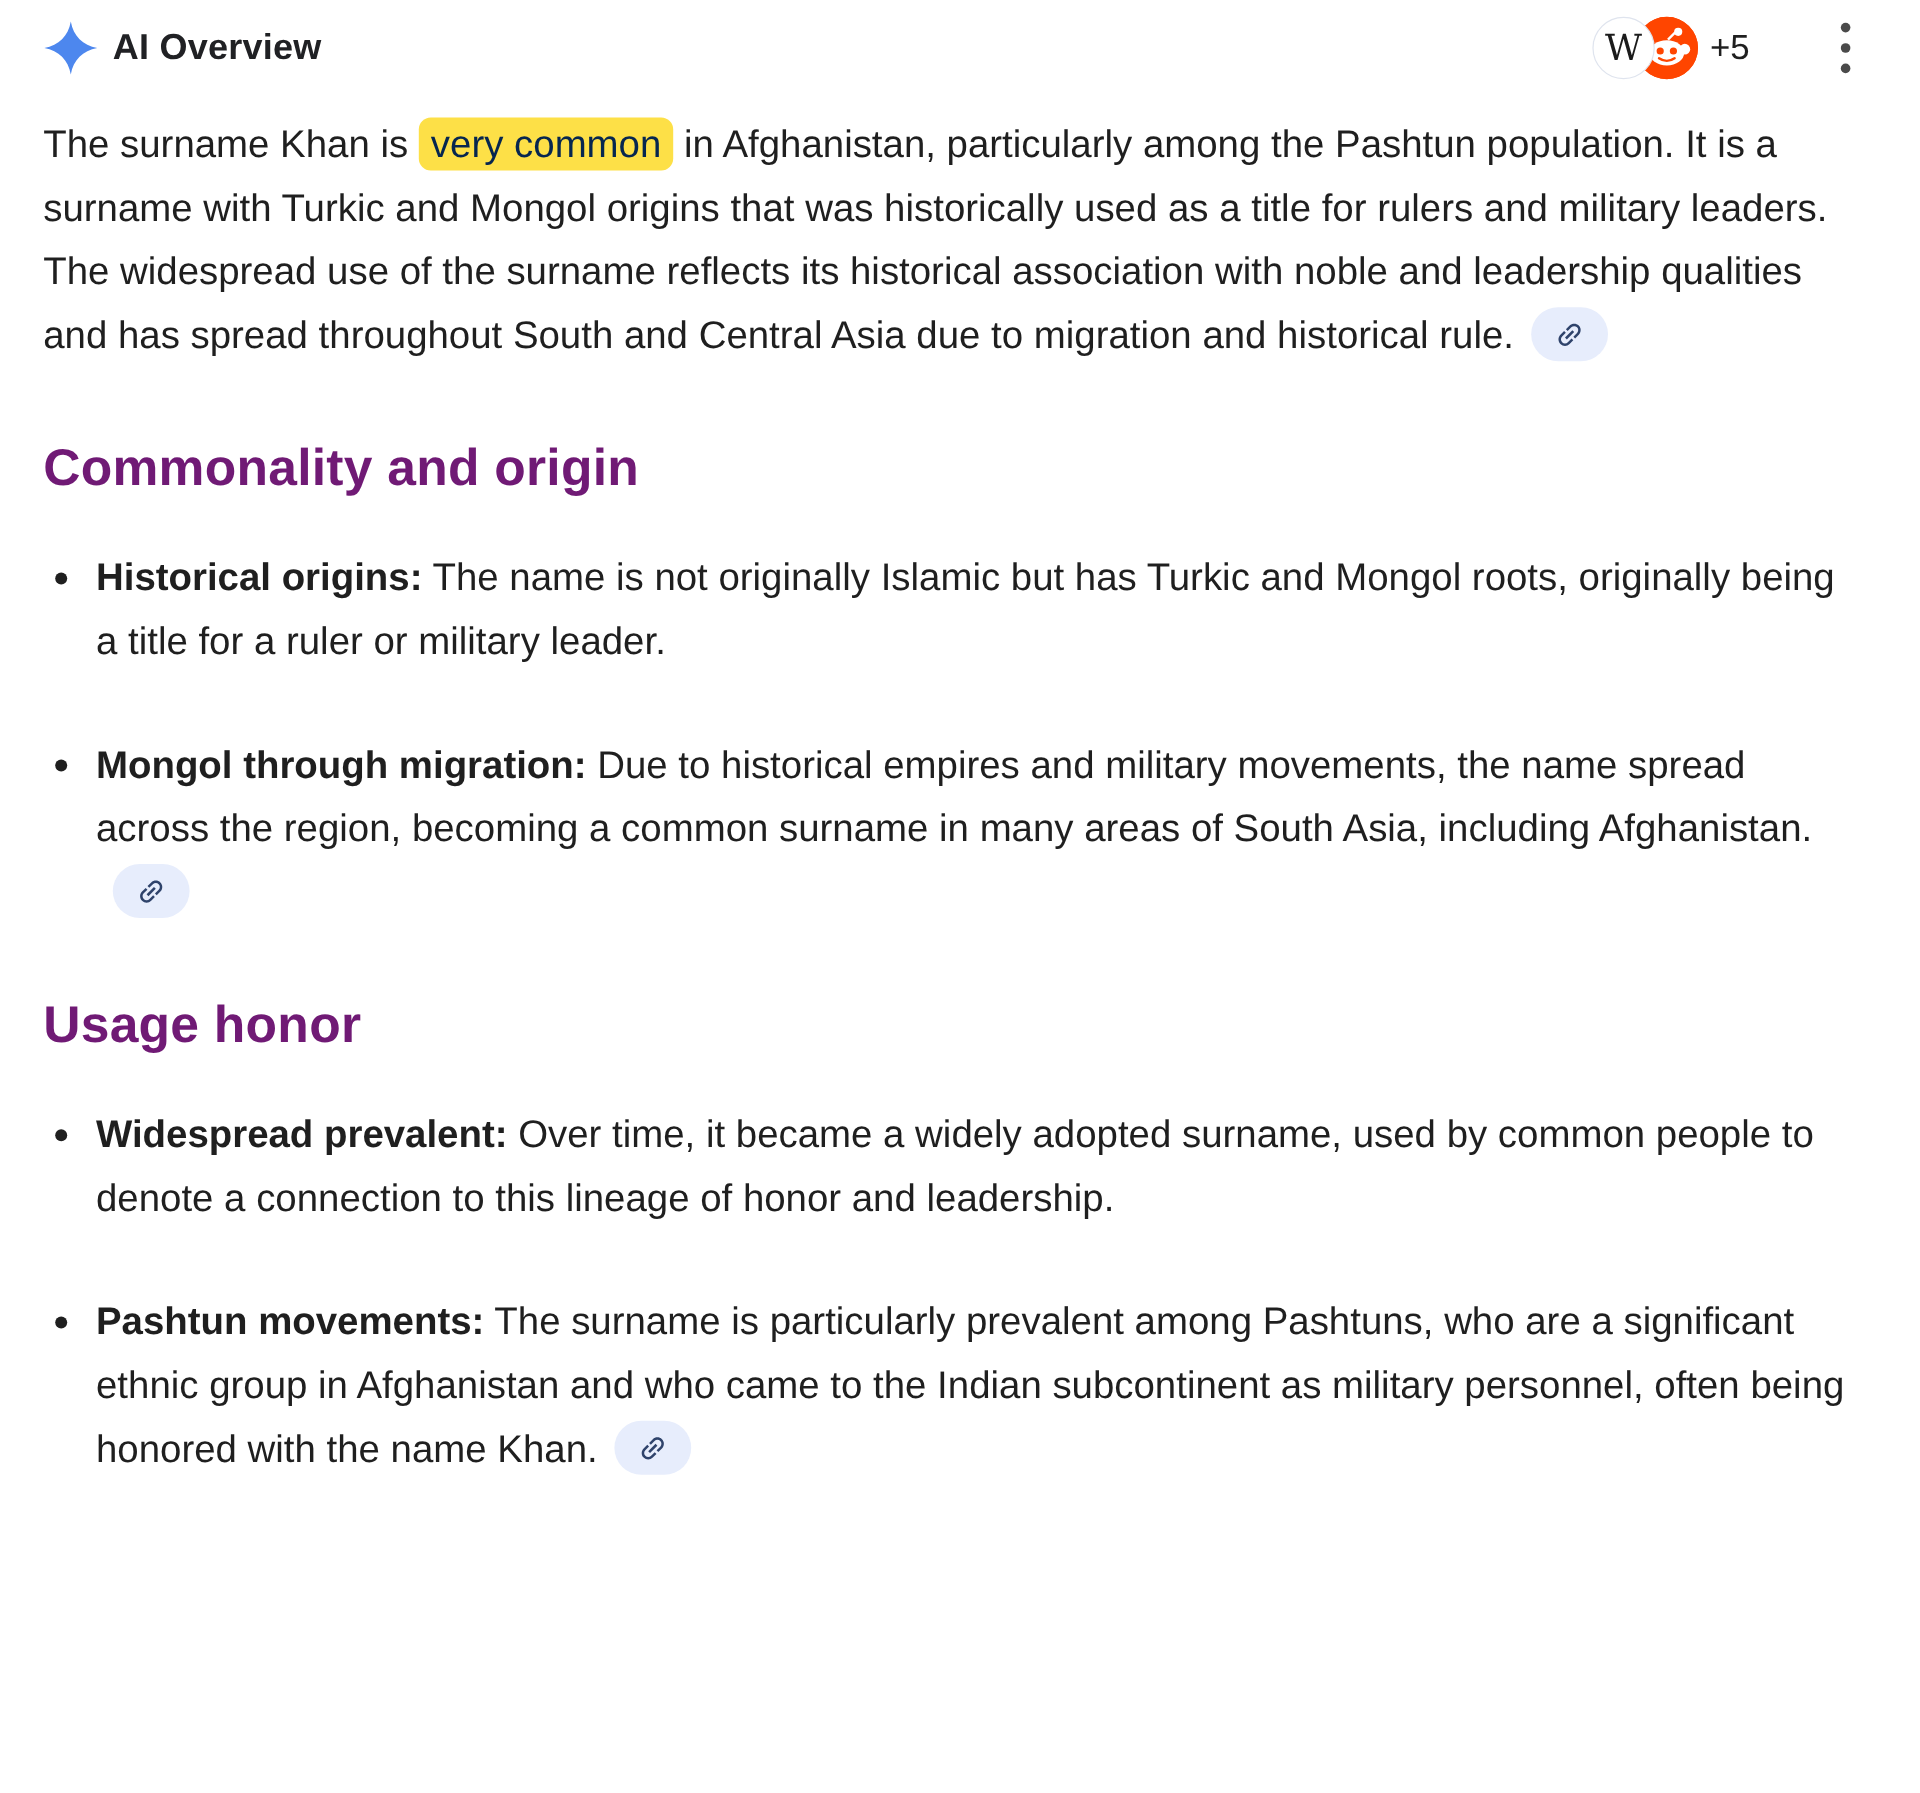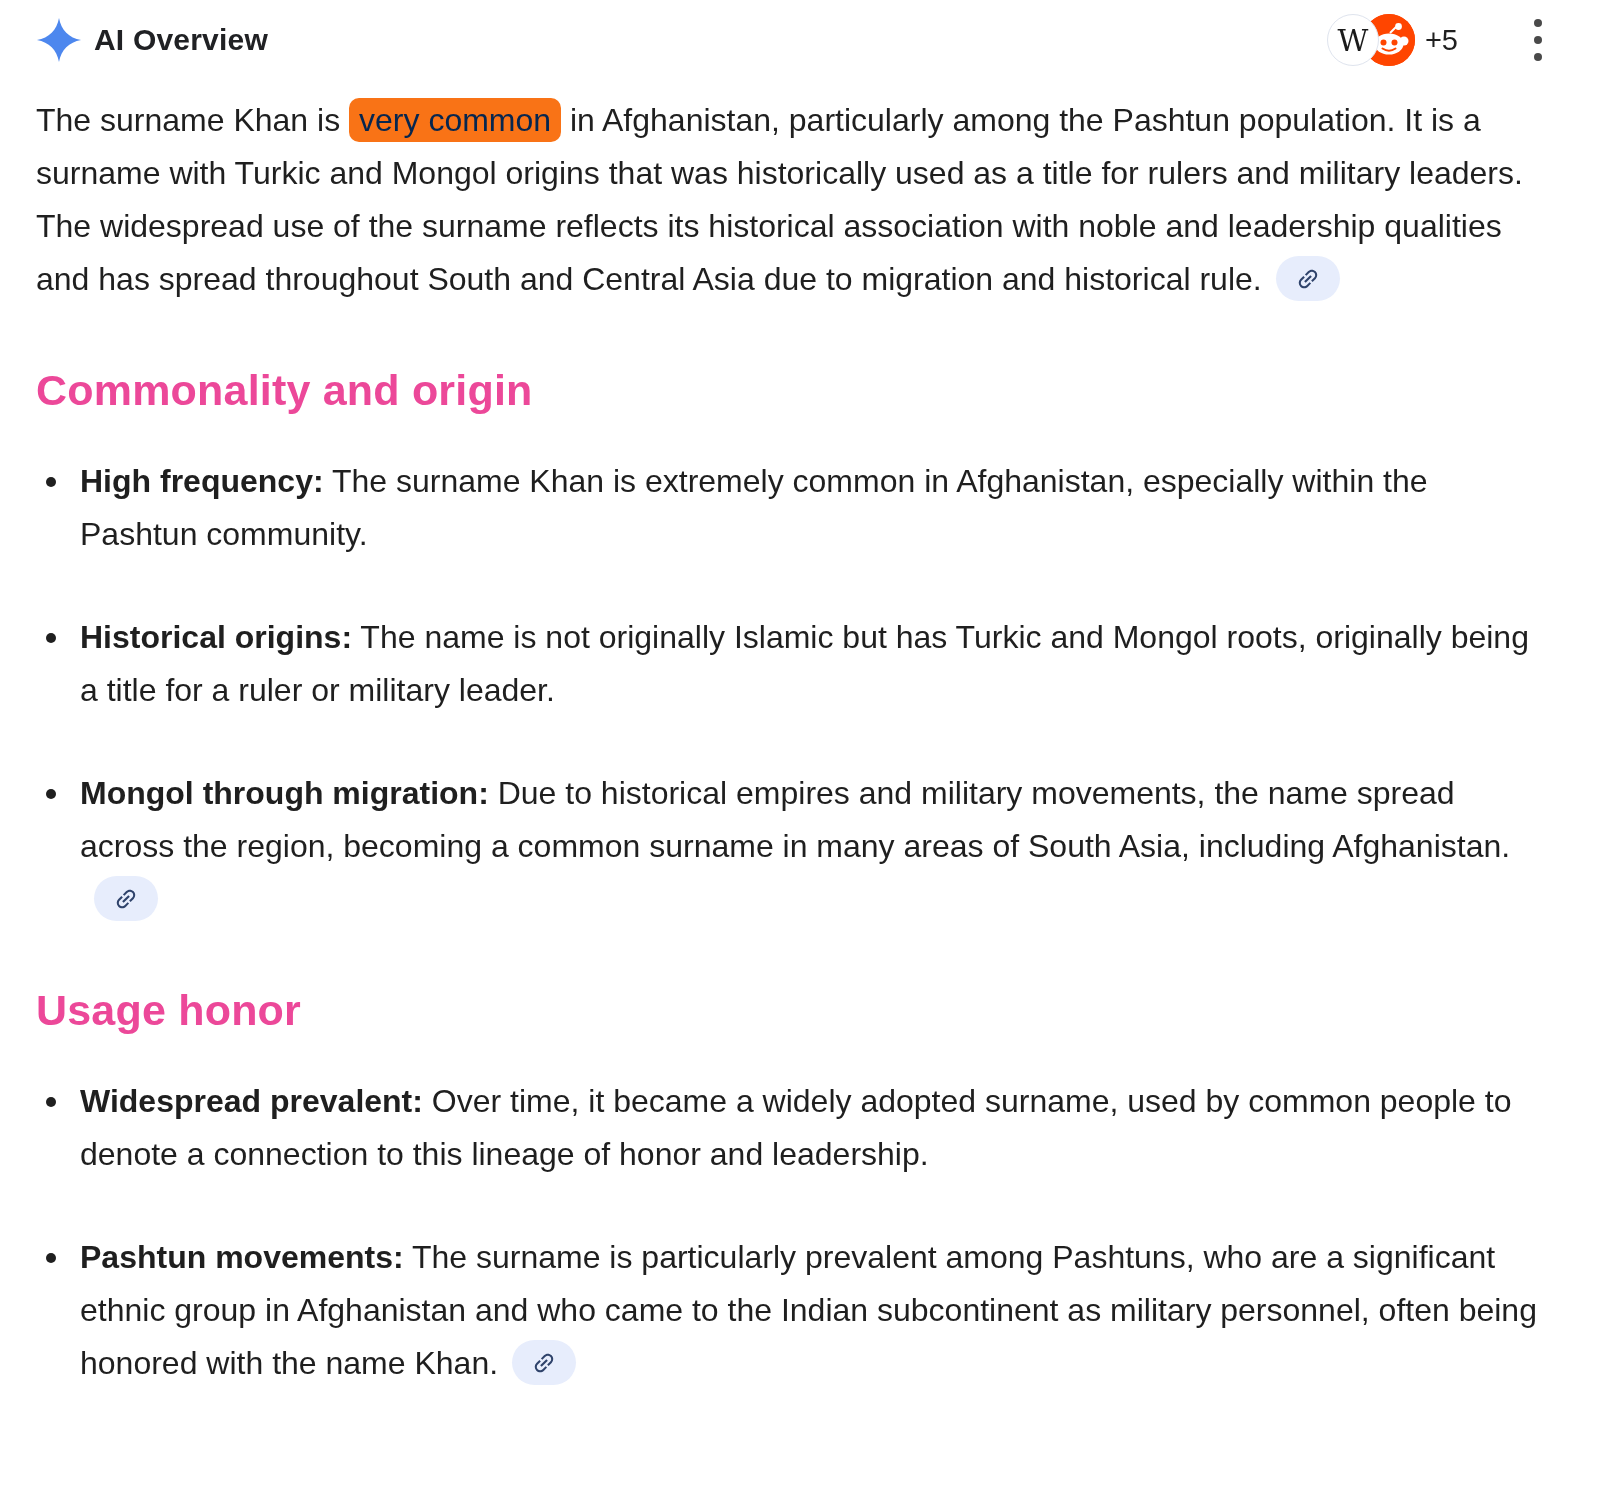--- a/index.html
+++ b/index.html
@@ -72,21 +72,21 @@
 
   
   .intro {
     margin-top: 26px;
     max-width: 1510px;
     font-size: 32px;
     line-height: 53px;
     color: #1f1f1f;
   }
   .hl {
-    background: #f97316;
+    background: #fde047;
     color: #06264f;
     border-radius: 10px;
     padding: 4px 10px;
     cursor: pointer;
   }
 
   
   .link-chip {
     display: inline-flex;
     align-items: center;
@@ -102,21 +102,21 @@
     top: -3px;
   }
   .link-chip svg { width: 26px; height: 26px; transform: rotate(-45deg); }
 
   
   .section-heading {
     margin-top: 60px;
     font-size: 43px;
     font-weight: 700;
     letter-spacing: 0.2px;
-    color: #ec4899;
+    color: #701a75;
   }
   ul.bullets {
     list-style: none;
     margin-top: 40px;
   }
   ul.bullets li {
     display: grid;
     grid-template-columns: 44px 1fr;
     margin-bottom: 50px;
     font-size: 32px;
@@ -175,24 +175,20 @@
   <p class="intro"><span>The surname Khan is </span><span class="hl">very common</span><span> in Afghanistan, particularly among the Pashtun population. It is a surname with Turkic and Mongol origins that was historically used as a title for rulers and military leaders. The widespread use of the surname reflects its historical association with noble and leadership qualities and has spread throughout South and Central Asia due to migration and historical rule.</span><button class="link-chip">
         <svg viewBox="0 0 24 24">
           <path fill="#2f436b" d="M3.9 12c0-1.71 1.39-3.1 3.1-3.1h4V7H7c-2.76 0-5 2.24-5 5s2.24 5 5 5h4v-1.9H7c-1.71 0-3.1-1.39-3.1-3.1zM8 13h8v-2H8v2zm9-6h-4v1.9h4c1.71 0 3.1 1.39 3.1 3.1s-1.39 3.1-3.1 3.1h-4V17h4c2.76 0 5-2.24 5-5s-2.24-5-5-5z"></path>
         </svg>
       </button></p>
 
   <h2 class="section-heading">Commonality and origin</h2>
   <ul class="bullets">
     <li>
       <span class="dot"></span>
-      <span><b class="lead">High frequency:</b> <span>The surname Khan is extremely common in Afghanistan, especially within the Pashtun community.</span></span>
-    </li>
-    <li>
-      <span class="dot"></span>
       <span><b class="lead">Historical origins:</b> <span>The name is not originally Islamic but has Turkic and Mongol roots, originally being a title for a ruler or military leader.</span></span>
     </li>
     <li>
       <span class="dot"></span>
       <span><b class="lead">Mongol through migration:</b> <span>Due to historical empires and military movements, the name spread across the region, becoming a common surname in many areas of South Asia, including Afghanistan.</span><button class="link-chip">
             <svg viewBox="0 0 24 24">
               <path fill="#2f436b" d="M3.9 12c0-1.71 1.39-3.1 3.1-3.1h4V7H7c-2.76 0-5 2.24-5 5s2.24 5 5 5h4v-1.9H7c-1.71 0-3.1-1.39-3.1-3.1zM8 13h8v-2H8v2zm9-6h-4v1.9h4c1.71 0 3.1 1.39 3.1 3.1s-1.39 3.1-3.1 3.1h-4V17h4c2.76 0 5-2.24 5-5s-2.24-5-5-5z"></path>
             </svg>
           </button></span>
     </li>

